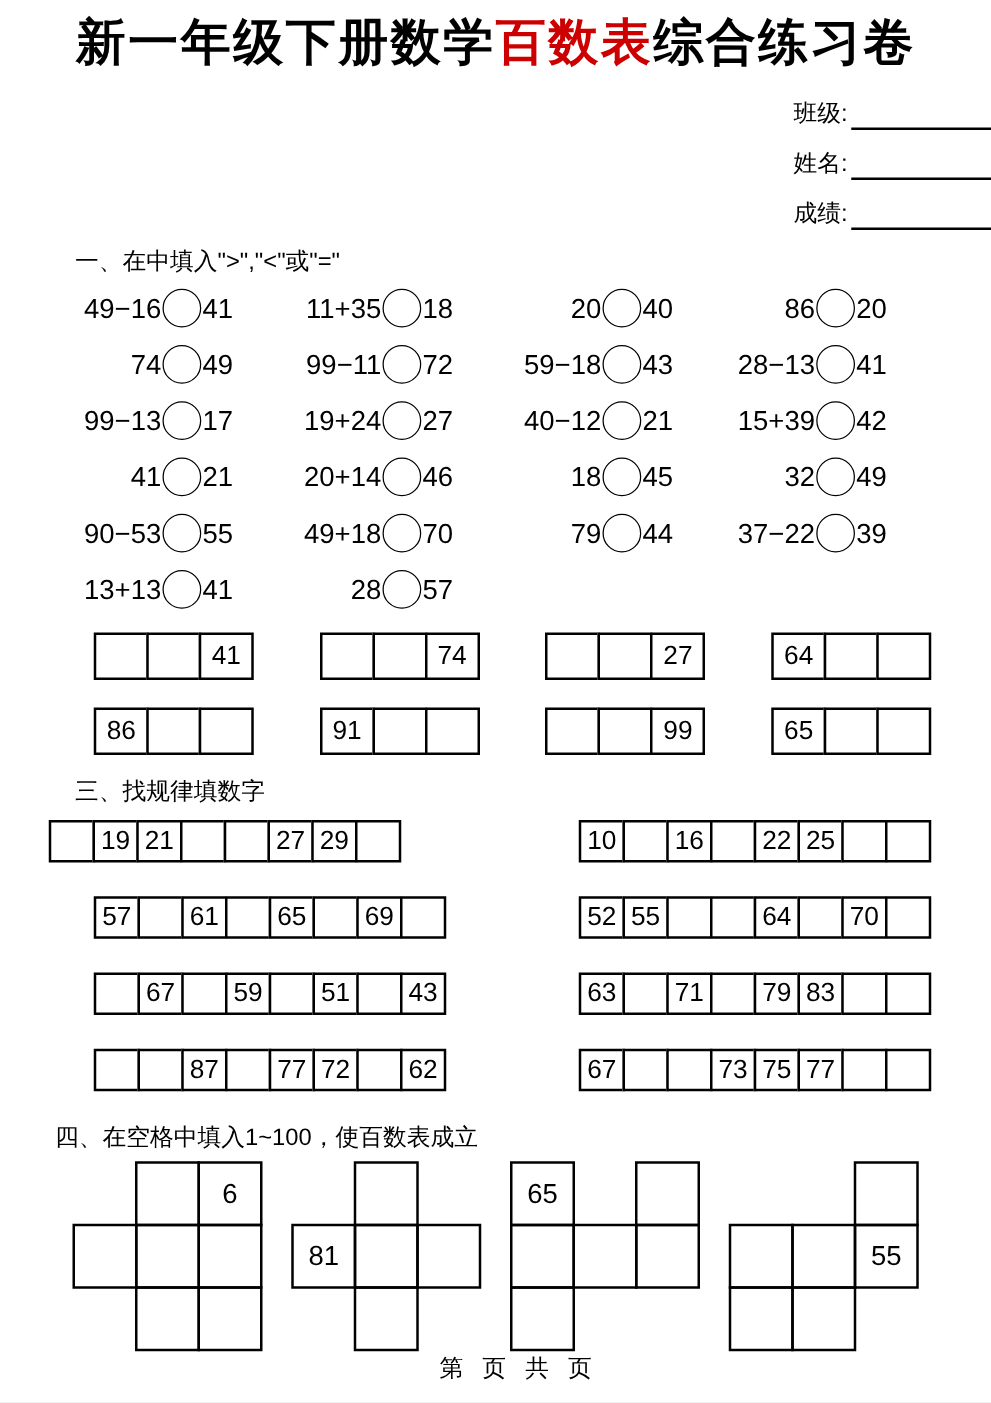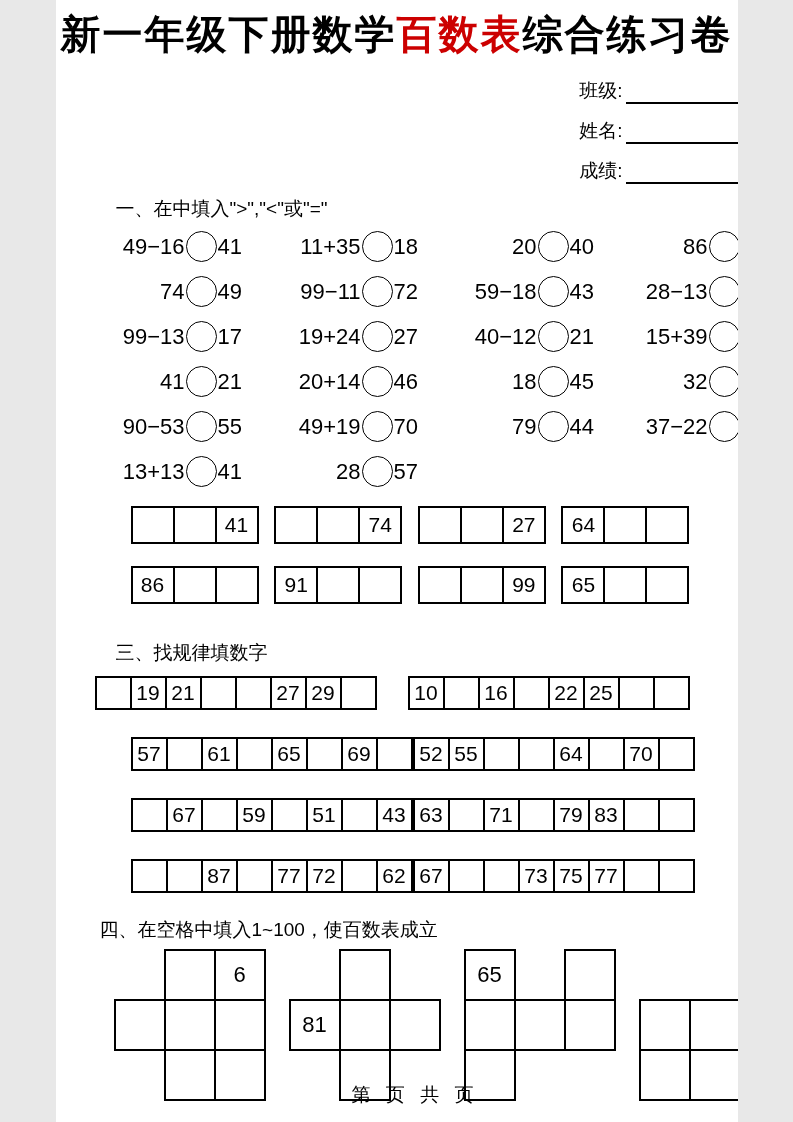--- a/index.html
+++ b/index.html
@@ -1,18 +1,18 @@
 <!DOCTYPE html>
 <html><head>
 <meta charset="utf-8">
 <style>
   * { box-sizing: border-box; }
   html,body { margin:0; padding:0; background:#e8e8e8; }
   .page {
-    width: 682px; height: 1122px; margin: 0 auto; position: relative;
+    width: 793px; height: 1122px; margin: 0 auto; position: relative;
     background: #fff; color: #000; overflow: hidden;
     font-family: "Liberation Sans", "DejaVu Sans", sans-serif;
   }
   .title {
     padding-top: 10px; text-align: center;
     font-size: 40px; font-weight: bold; letter-spacing: 2px; line-height: 48px;
     white-space: nowrap;
   }
   .title .hl { color: #cc0000; }
   .hdr-fields {
@@ -20,21 +20,21 @@
     font-size: 19px; align-items: flex-end; flex-direction: column;
   }
   .field { display: inline-flex; align-items: flex-end; }
   .blank {
     display: inline-block; width: 112px; height: 18px;
     border-bottom: 2px solid #000; margin-left: 3px;
   }
   .sec-h { font-size: 19px; padding-left: 60px; margin: 0; font-weight: normal; }
   .sec-h.h1 { margin-top: 12px; }
   .sec-h.h2 { margin-top: 20px; }
-  .sec-h.h3 { margin-top: 36px; }
+  .sec-h.h3 { margin-top: 16px; }
   .sec-h.h4 { margin-top: 24px; padding-left: 44px; }
 
   
   #s1-grid {
     display: grid; grid-template-columns: 140px 176px 176px 171px;
     padding-left: 62px; margin-top: 2px;
   }
   .p-cell { display: flex; align-items: center; height: 45px; font-size: 22px; }
   .p-left { flex: 1; text-align: right; white-space: nowrap; }
   .p-circle {
@@ -181,21 +181,21 @@
         <span class="p-left">32</span>
         <span class="p-circle"></span>
         <span class="p-right">49</span>
       </div>
       <div class="p-cell">
         <span class="p-left">90−53</span>
         <span class="p-circle"></span>
         <span class="p-right">55</span>
       </div>
       <div class="p-cell">
-        <span class="p-left">49+19</span>
+        <span class="p-left">49+18</span>
         <span class="p-circle"></span>
         <span class="p-right">70</span>
       </div>
       <div class="p-cell">
         <span class="p-left">79</span>
         <span class="p-circle"></span>
         <span class="p-right">44</span>
       </div>
       <div class="p-cell">
         <span class="p-left">37−22</span>

